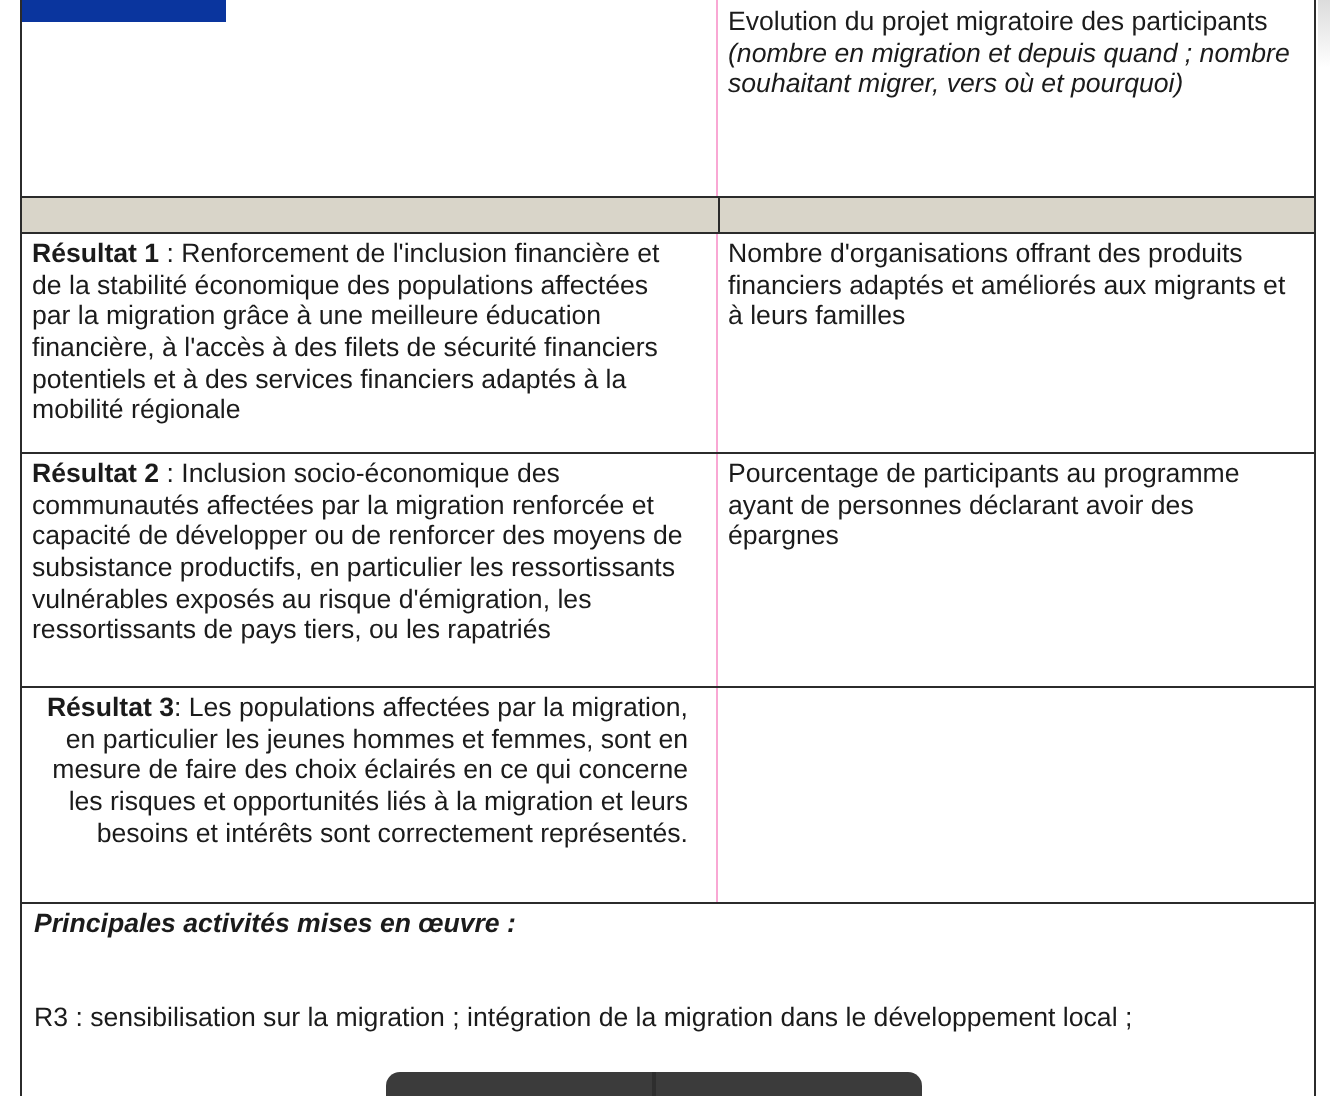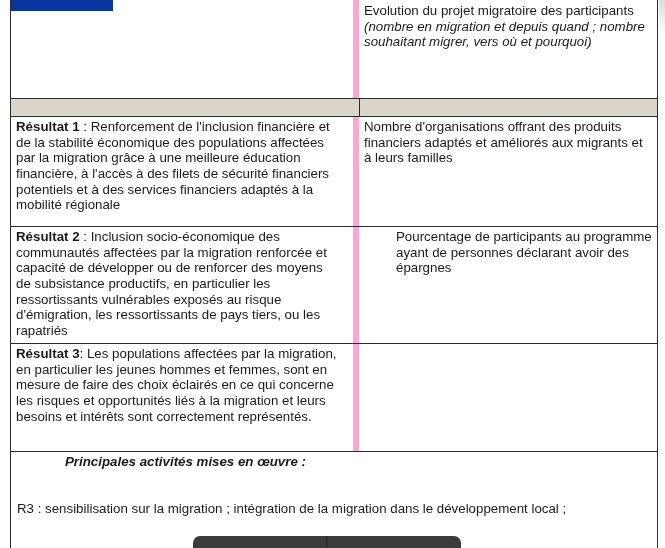--- a/index.html
+++ b/index.html
@@ -24,39 +24,39 @@
   .tbl{
     position:absolute;left:10px;top:0;width:648px;
     box-sizing:border-box;
     border-left:1.5px solid #2b2b2b;
     border-right:1.5px solid #2b2b2b;
     border-bottom:2px solid #1a1a1a;
   }
   .row{display:flex;box-sizing:border-box;border-top:1px solid #2b2b2b;}
   .row.first{border-top:none;}
   .cell{box-sizing:border-box;padding:2px 5px;overflow:hidden;}
-  .cell.left{width:348px;border-right:6px solid #f9a8d4;padding:2px 14px 2px 5px;}
+  .cell.left{width:348px;border-right:1px solid #f9a8d4;padding:2px 14px 2px 5px;}
   .cell.right{flex:1;display:flex;flex-direction:row;padding:0;}
   .subcell{box-sizing:border-box;padding:2px 5px;overflow:hidden;}
   .subcell + .subcell{border-top:1px solid #2b2b2b;}
   .row-header{height:98px;}
   .row-header .cell{padding-top:3px;}
   .row-gray{height:18px;background:var(--grayband,#d9d5c9);}
   .row-gray .gleft{width:348px;border-right:1px solid #2b2b2b;}
   .row-gray .gright{flex:1;}
   .row-r1{height:110px;}
   .row-r1 .subcell.a{height:55px;}
   .row-r1 .subcell.b{flex:1;}
-  .row-r2{height:117px;gap:32px;}
-  .row-r3{height:108px;}
+  .row-r2{height:117px;}
+  .row-r3{height:108px;text-align:right;}
   .row-act{height:107px;}
   .row-act .cell{width:100%;padding:2px 8px 2px 6px;}
   b{font-weight:bold;}
   .it{font-style:italic;}
-  .bi{font-weight:bold;font-style:italic;margin-left:48px;}
+  .bi{font-weight:bold;font-style:italic;}
   .toolbar{
     position:absolute;left:193px;top:536px;width:268px;height:12px;
     background:var(--toolbar,#3b3b3b);
     border-radius:7px 7px 0 0;
     display:flex;
   }
   .toolbar .tb-btn{flex:1;}
   .toolbar .tb-div{width:2px;background:#2e2e2e;}
 </style>
 </head>

